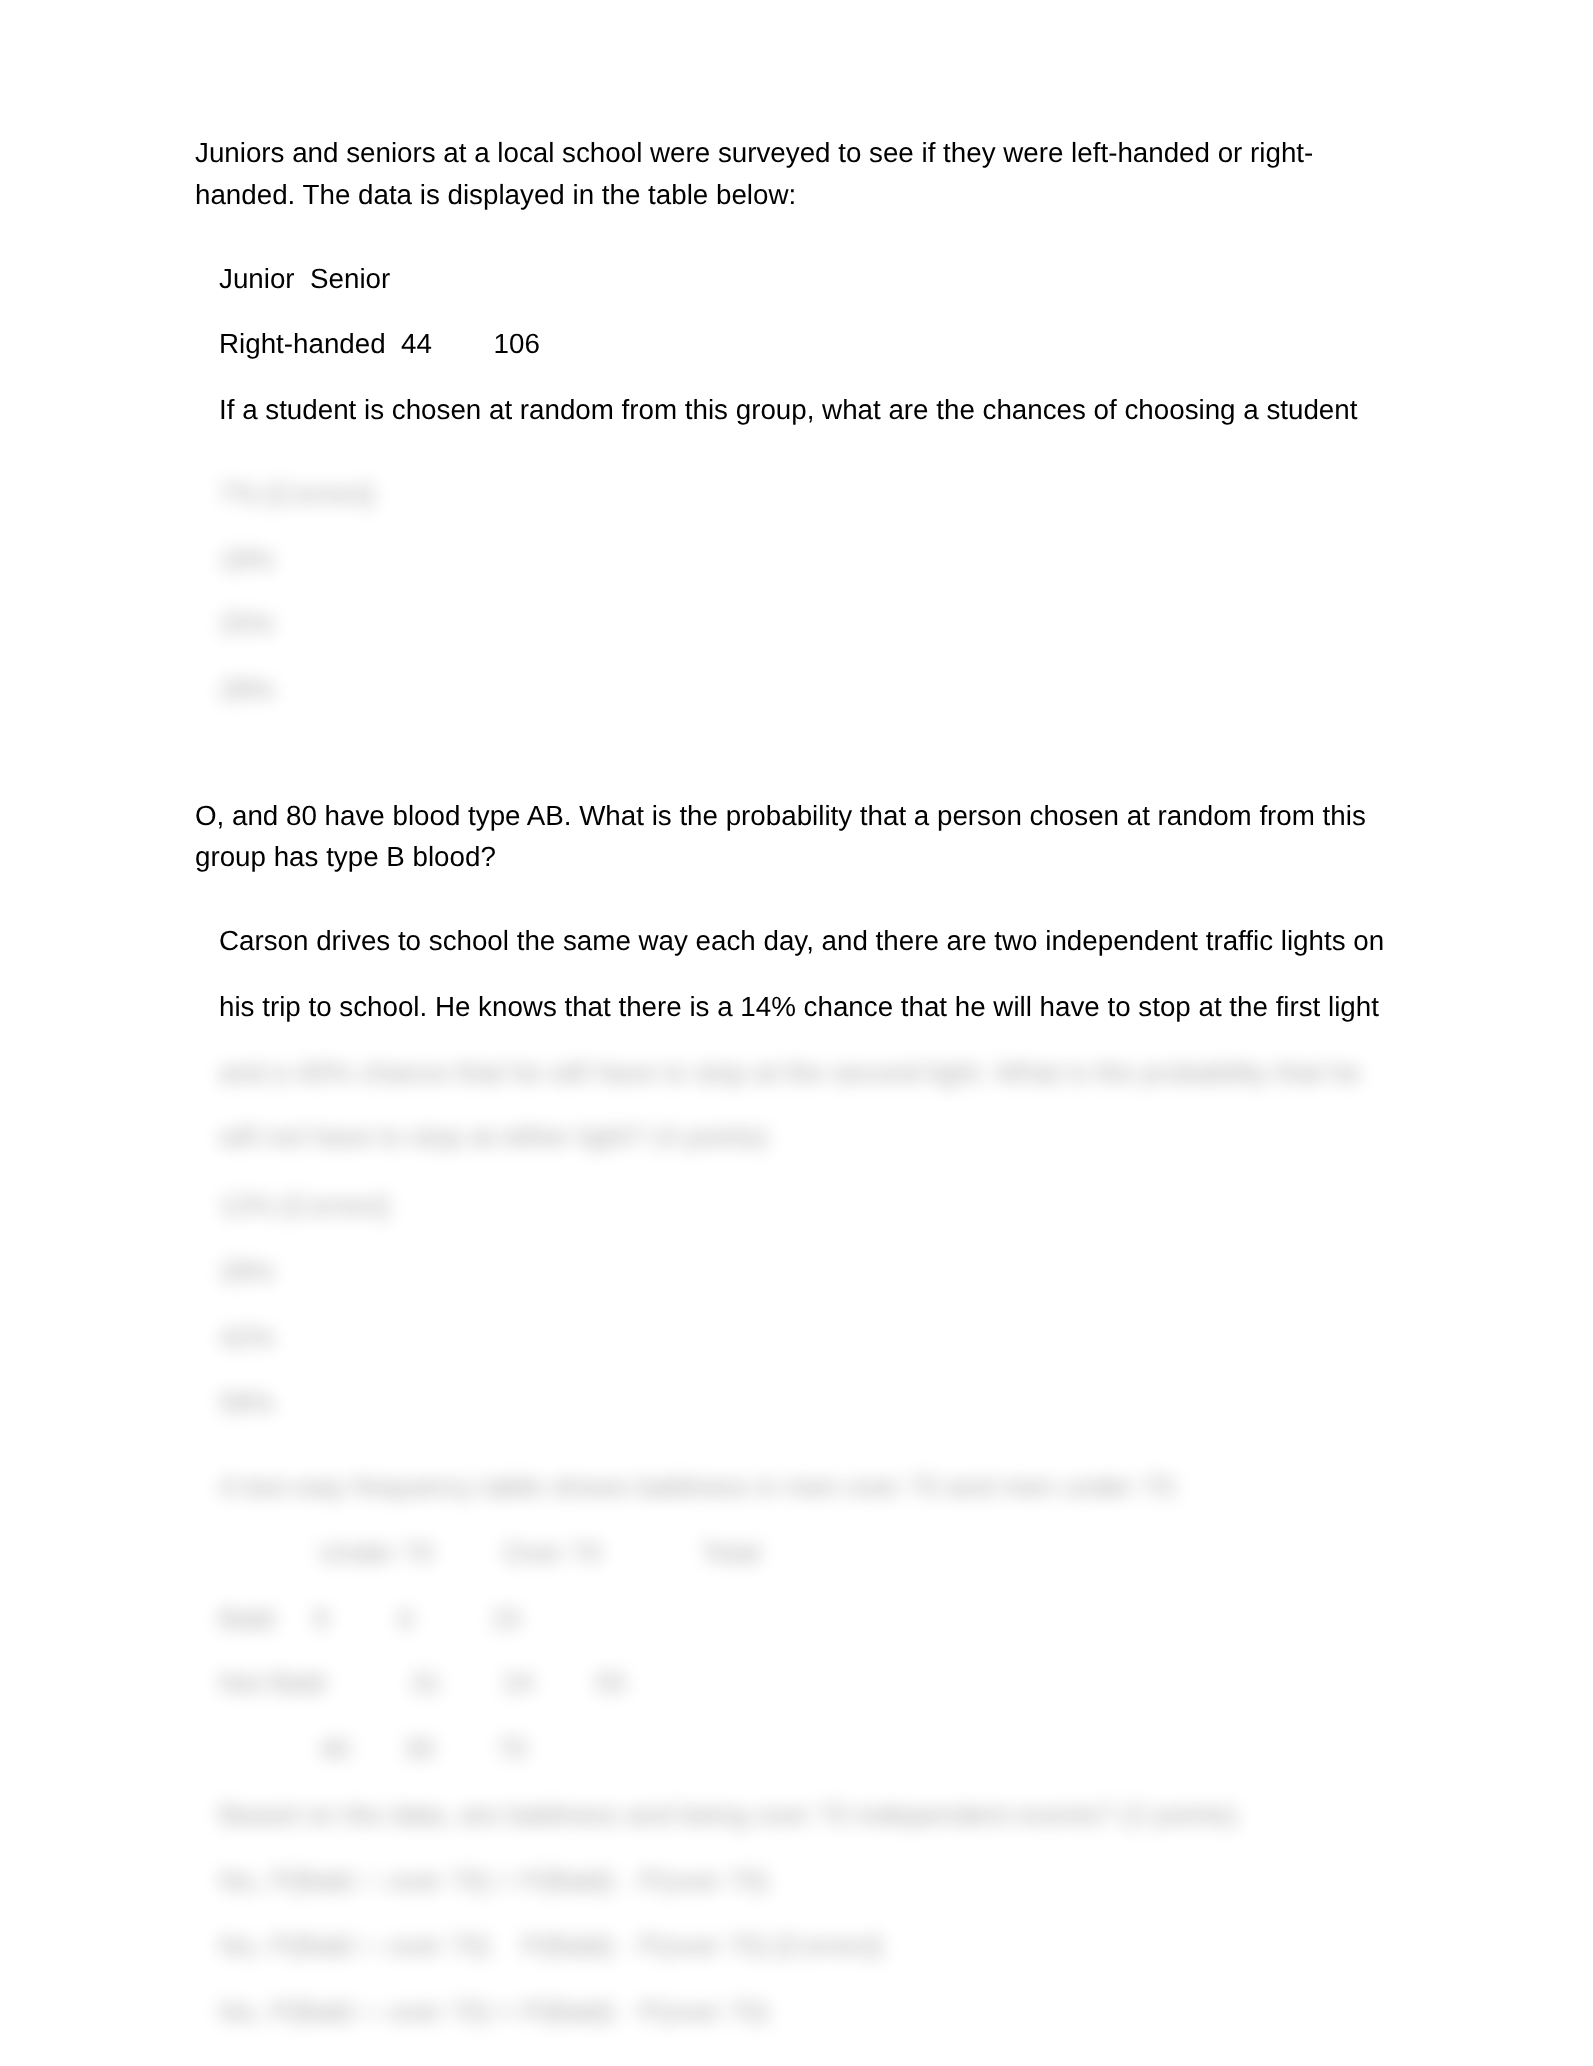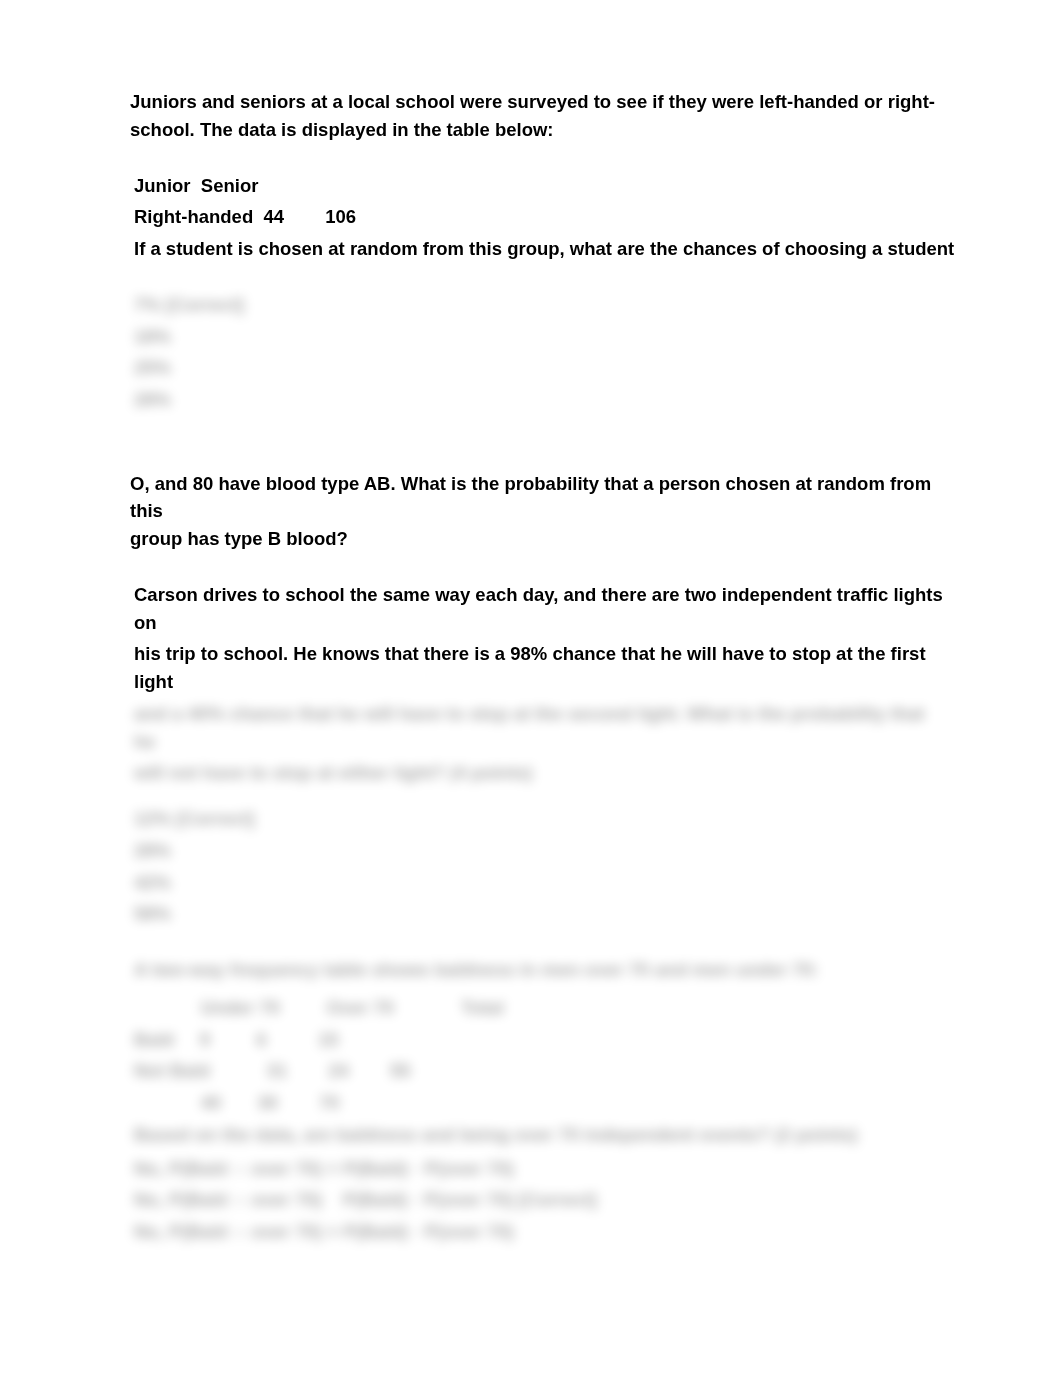--- a/index.html
+++ b/index.html
@@ -10,51 +10,50 @@
       font-size: 18.5px;
       line-height: 1.5;
       color: #000000;
       width: 1062px;
       height: 1377px;
       overflow: hidden;
       position: relative;
     }
     .page {
       padding: 88px 110px 0 130px;
-      font-weight: bold;
     }
     .para {
       margin: 0 0 28px 0;
     }
     .block {
       margin: 0 0 28px 0;
     }
     .line {
-      margin: 4px;
+      margin: 16px;
       white-space: pre;
     }
     .blur-strong {
       filter: blur(6px);
       opacity: 0.35;
       user-select: none;
     }
     .blur-block {
       filter: blur(6px);
       opacity: 0.35;
       user-select: none;
     }
   </style>
 </head>
 <body>
 
 <div class="page">
 
   <div class="para">
     <span>Juniors and seniors at a local school were surveyed to see if they were left-handed or right-</span><br>
-    <span>school. The data is displayed in the table below:</span>
+    <span>handed. The data is displayed in the table below:</span>
   </div>
 
   <div class="block">
     <p class="line">Junior  Senior</p>
     <p class="line">Right-handed  44        106</p>
     <p class="line">If a student is chosen at random from this group, what are the chances of choosing a student</p>
   </div>
 
   <div class="block blur-strong">
     <p class="line">7% [Correct]</p>
@@ -65,21 +64,21 @@
 
   <div class="para">
     <br>
     <span>O, and 80 have blood type AB. What is the probability that a person chosen at random from this</span><br>
     <span>group has type B blood?</span>
   </div>
 
 
   <div class="block" style="margin-bottom:18px;">
     <p class="line" style="white-space:normal;">Carson drives to school the same way each day, and there are two independent traffic lights on</p>
-    <p class="line" style="white-space:normal;">his trip to school. He knows that there is a 98% chance that he will have to stop at the first light</p>
+    <p class="line" style="white-space:normal;">his trip to school. He knows that there is a 14% chance that he will have to stop at the first light</p>
     <div class="blur-block">
       <p class="line" style="white-space:normal;">and a 40% chance that he will have to stop at the second light. What is the probability that he</p>
       <p class="line" style="white-space:normal;">will not have to stop at either light? (4 points)</p>
     </div>
   </div>
 
   <div class="block blur-block">
     <p class="line">12% [Correct]</p>
     <p class="line">28%</p>
     <p class="line">42%</p>

